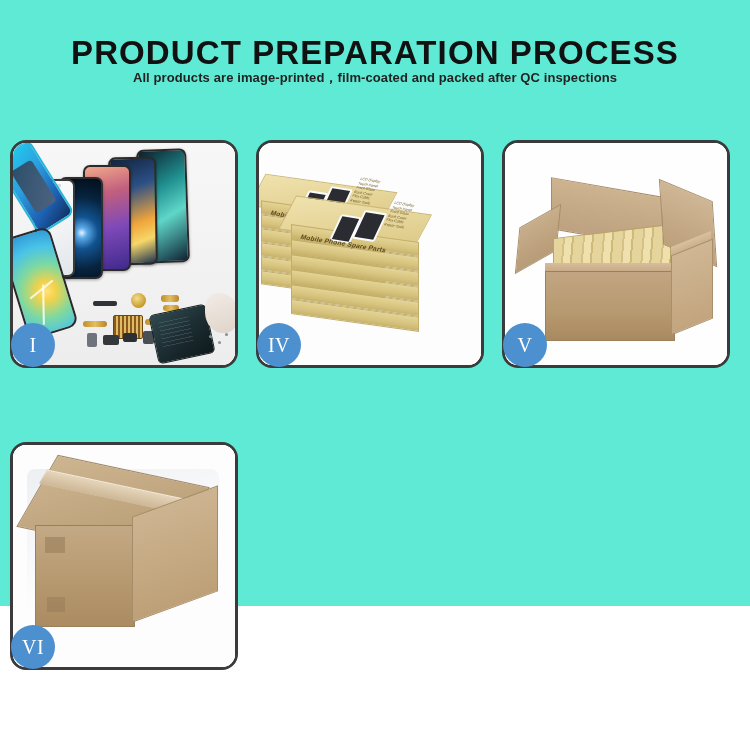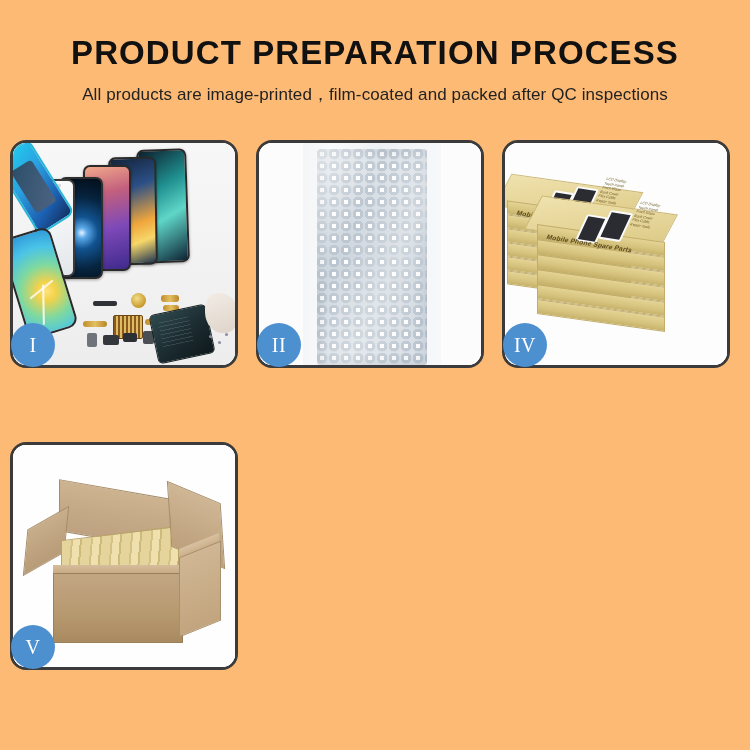--- a/index.html
+++ b/index.html
@@ -9,44 +9,44 @@
   }
   body {
     width: 750px;
     height: 750px;
     font-family: "Liberation Sans", sans-serif;
     overflow: hidden;
     position: relative;
   }
   .page {
     width: 750px;
-    height: 750px;
+    height: 606px;
     position: relative;
-    background: #fdba74;
+    background: #5eead4;
   }
 
   
   .header {
     padding-top: 36px;
     text-align: center;
   }
   .title {
     font-family: "Liberation Sans", sans-serif;
     font-size: 33px;
     font-weight: 700;
     letter-spacing: 1.1px;
     color: #111111;
     line-height: 1;
     white-space: nowrap;
   }
   .subtitle {
-    margin-top: 14px;
+    margin-top: 0;
     font-family: "Liberation Sans", sans-serif;
-    font-size: 17px;
-    font-weight: 400;
+    font-size: 13px;
+    font-weight: 700;
     color: #222222;
     letter-spacing: 0.1px;
     white-space: nowrap;
   }
 
   
   .grid {
     position: absolute;
     left: 10px;
     top: 140px;
@@ -407,29 +407,20 @@
         <div class="part" style="left:130px;top:188px;width:11px;height:13px;background:#4a4f56;"></div>
         <div class="part pt-board" style="left:140px;top:166px;width:56px;height:48px;transform:rotate(-12deg);"></div>
         <div class="part pt-hand" style="left:192px;top:150px;width:34px;height:40px;"></div>
         <div class="part" style="left:196px;top:192px;width:3px;height:3px;background:#8b9099;border-radius:50%;"></div>
         <div class="part" style="left:205px;top:198px;width:3px;height:3px;background:#8b9099;border-radius:50%;"></div>
         <div class="part" style="left:212px;top:190px;width:3px;height:3px;background:#8b9099;border-radius:50%;"></div>
       </div>
       <div class="badge">I</div>
     </div>
 
-    <div class="panel">
-      <div class="panel-clip">
-        <div class="p2-bg"></div>
-        <div class="p2-sleeve"></div>
-        <div class="p2-bubbles"></div>
-        <div class="p2-shine"></div>
-      </div>
-      <div class="badge">II</div>
-    </div>
 
 
     <div class="panel">
       <div class="panel-clip">
         <div class="p4-bg"></div>
 
         <div class="stk stk-top" style="left:-2px;top:40px;width:130px;height:30px;"></div>
         <div class="stk stk-edge" style="left:2px;top:66px;width:122px;height:12px;"></div>
         <div class="stk stk-edge" style="left:2px;top:80px;width:122px;height:12px;"></div>
         <div class="stk stk-edge" style="left:2px;top:94px;width:122px;height:12px;"></div>
@@ -480,15 +471,28 @@
         <div class="c5-inner"></div>
         <div class="c5-flap-right"></div>
         <div class="c5-rim"></div>
         <div class="c5-rim-s"></div>
         <div class="c5-front"></div>
         <div class="c5-side"></div>
       </div>
       <div class="badge">V</div>
     </div>
 
+    <div class="panel">
+      <div class="panel-clip">
+        <div class="p6-bg"></div>
+        <div class="c6-shadow"></div>
+        <div class="c6-top"></div>
+        <div class="c6-tape"></div>
+        <div class="c6-front"></div>
+        <div class="c6-side"></div>
+        <div class="c6-tab-a"></div>
+        <div class="c6-tab-b"></div>
+      </div>
+      <div class="badge">VI</div>
+    </div>
 
   </div>
 </div>
 
 </body></html>

